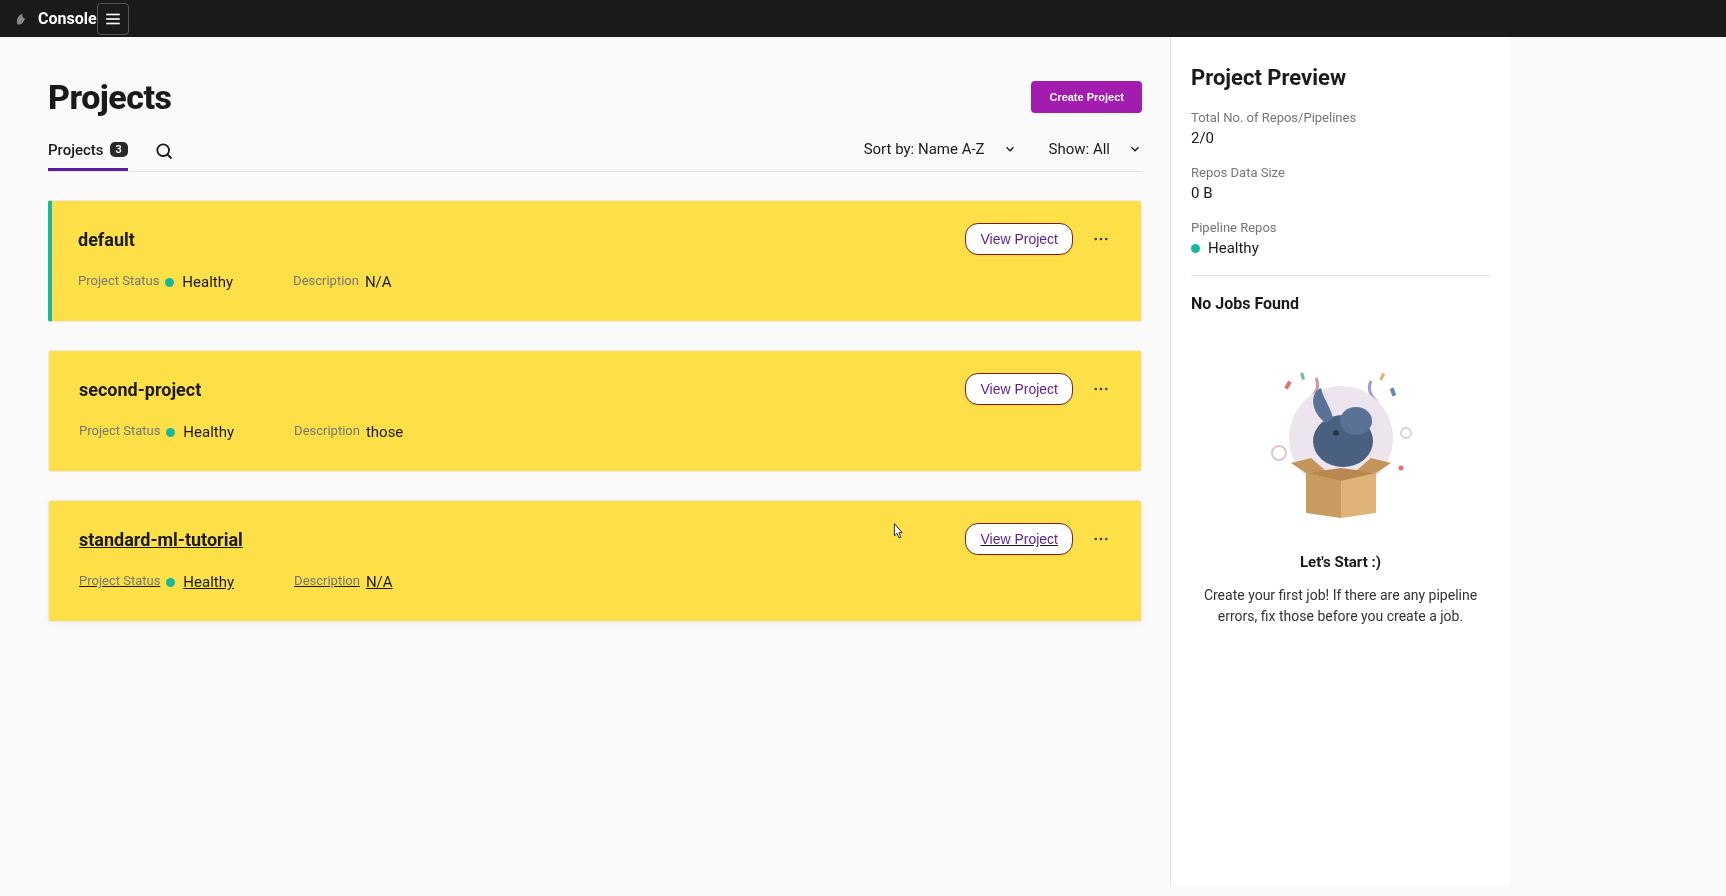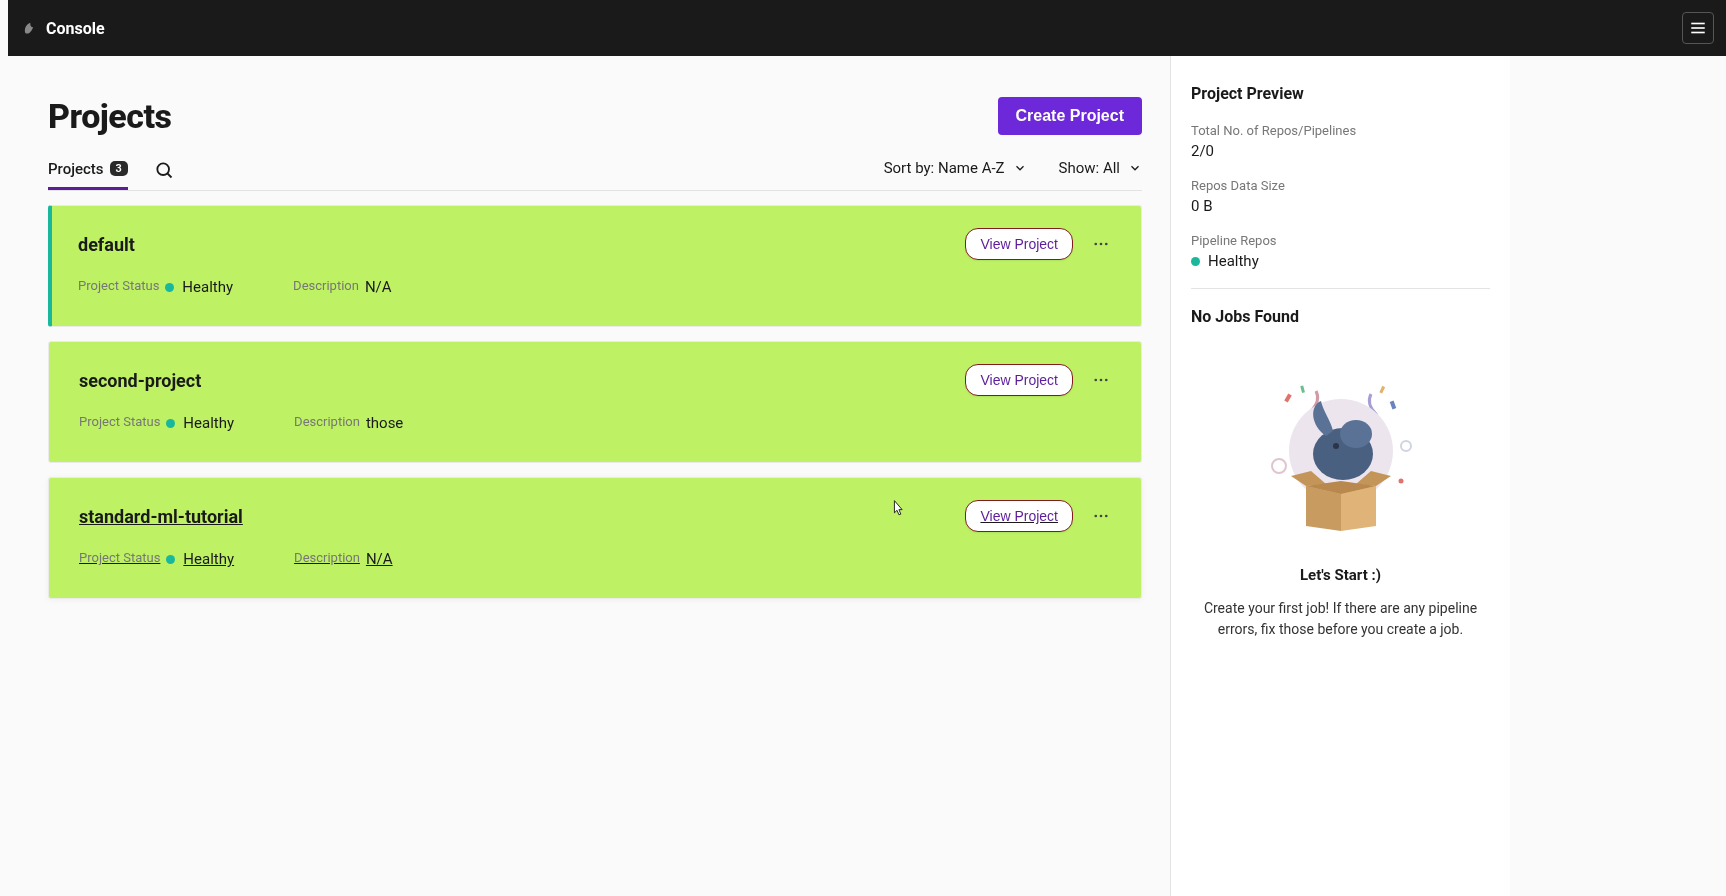--- a/index.html
+++ b/index.html
@@ -4,26 +4,24 @@
 <style>
   * { box-sizing: border-box; margin: 0; padding: 0; }
   body {
     font-family: -apple-system, BlinkMacSystemFont, "Segoe UI", Roboto, "Helvetica Neue", Arial, sans-serif;
     background: #fafafa;
     color: #1a1a1a;
     font-size: 14px;
   }
   .header {
     background: #1a1a1a;
-    height: 56px;
-    display: flex;
-    align-items: center;
-    justify-content: space-between;
+    height: 37px;
+    display: flex;
+    align-items: center;
     padding: 0 12px;
-    margin-left: 8px;
   }
   .header-brand {
     display: flex;
     align-items: center;
     gap: 8px;
     color: #fff;
     font-weight: 700;
     font-size: 16px;
   }
   .brand-icon {
@@ -58,27 +56,27 @@
     justify-content: space-between;
     align-items: center;
     margin-bottom: 14px;
   }
   .page-title {
     font-size: 34px;
     font-weight: 800;
     letter-spacing: -0.5px;
   }
   .btn-primary {
-    background: #6d28d9;
+    background: #a21caf;
     color: #fff;
     border: none;
     padding: 10px 18px;
     border-radius: 4px;
     font-weight: 600;
-    font-size: 16px;
+    font-size: 11px;
     cursor: pointer;
   }
   .tabs-row {
     display: flex;
     align-items: center;
     justify-content: space-between;
     border-bottom: 1px solid #e3e3e3;
   }
   .tabs-left {
     display: flex;
@@ -113,28 +111,28 @@
   .controls-right {
     display: flex;
     align-items: center;
     gap: 32px;
     font-size: 15px;
     padding-bottom: 4px;
   }
   .dd {
     display: flex;
     align-items: center;
-    gap: 8px;
+    gap: 18px;
     cursor: pointer;
   }
   .project-card {
-    background: #bef264;
+    background: #fde047;
     border: 1px solid #eaeaea;
     border-radius: 3px;
-    margin-top: 14px;
+    margin-top: 28px;
     padding: 22px 30px 30px 30px;
     position: relative;
   }
   .project-card.selected {
     border-left: 4px solid #19b89c;
     padding-left: 26px;
   }
   .project-card.hover {
     box-shadow: 0 1px 6px rgba(0,0,0,0.05);
   }
@@ -201,21 +199,21 @@
     display: inline-block;
   }
   .sidebar {
     width: 340px;
     border-left: 1px solid #e3e3e3;
     padding: 28px 20px 28px 20px;
     background: #fff;
     min-height: calc(100vh - 47px);
   }
   .sidebar-title {
-    font-size: 16px;
+    font-size: 22px;
     font-weight: 700;
     margin-bottom: 20px;
   }
   .stat-block { margin-bottom: 18px; }
   .stat-label { color: #777; font-size: 13px; margin-bottom: 4px; }
   .stat-value { font-size: 15px; }
   .pipeline-status {
     display: flex; align-items: center; gap: 8px; font-size: 15px;
   }
   .sidebar hr {

